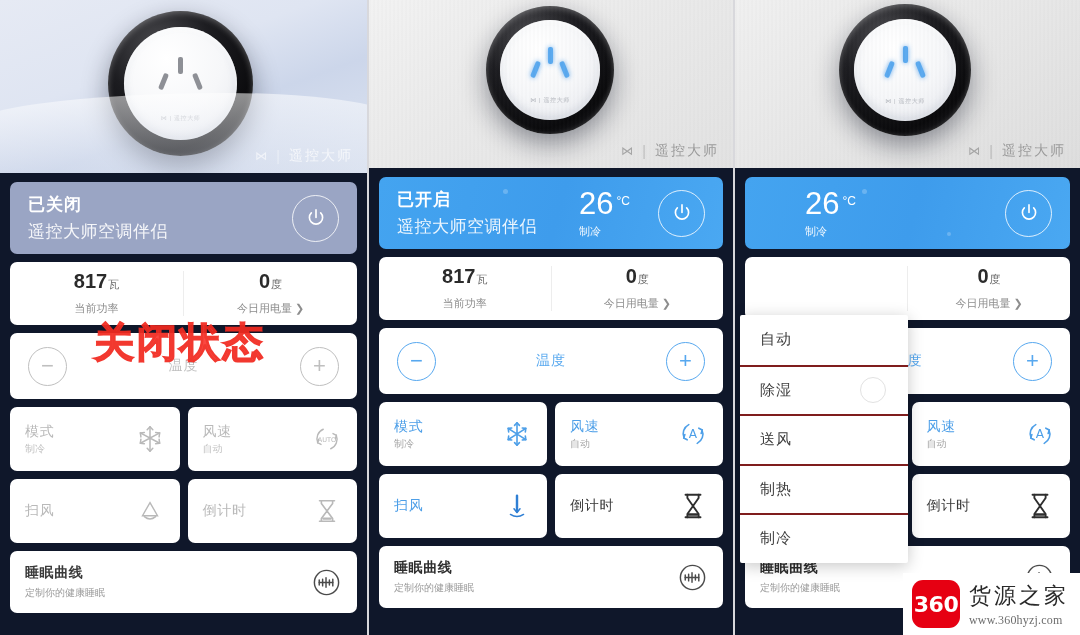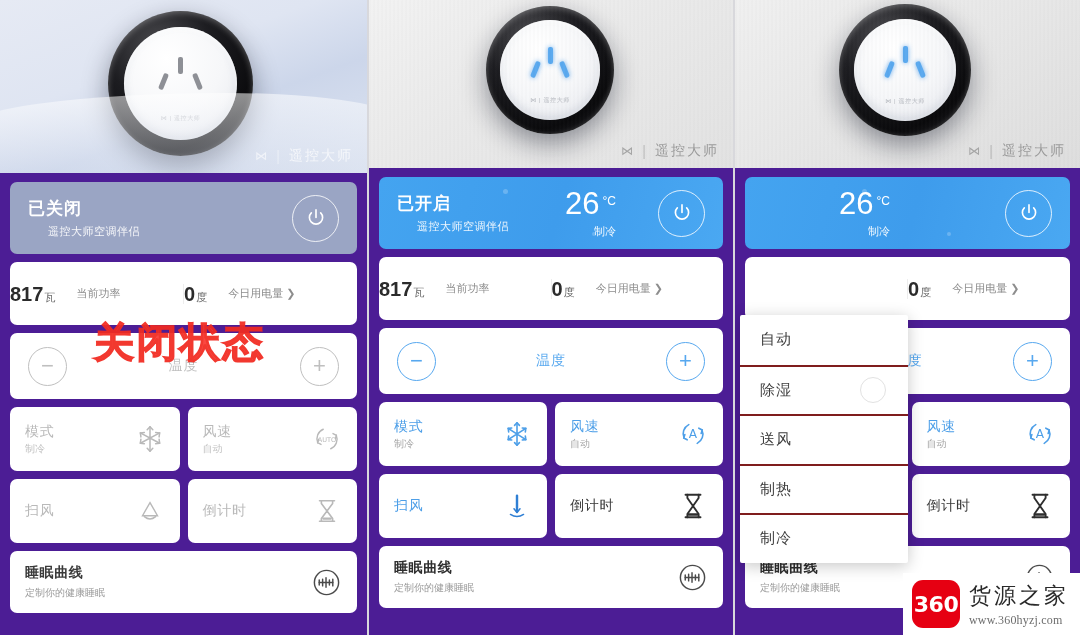--- a/index.html
+++ b/index.html
@@ -6,21 +6,21 @@
   html, body {
     width: 1080px; height: 635px;
     overflow: hidden;
     font-family: "Liberation Sans", "DejaVu Sans", sans-serif;
     background: #ffffff;
   }
 
   #stage { position: relative; width: 1080px; height: 635px; display: flex; }
 
   
-  .panel { position: relative; height: 635px; overflow: hidden; background: #4c1d95; }
+  .panel { position: relative; height: 635px; overflow: hidden; background: #0f172a; }
   .panel.p1 { width: 367px; }
   .panel.p2 { width: 366px; }
   .panel.p3 { width: 347px; }
   .panel.p2, .panel.p3 { border-left: 2px solid #d8d8dc; }
 
   
   .hero { position: relative; width: 100%; overflow: hidden; }
   .hero.h1 { height: 173px; background: linear-gradient(160deg,#e6eaf4 0%,#dfe5f2 38%,#ccd6ea 62%,#dde4f1 100%); }
   .hero.h2 { height: 168px; background: linear-gradient(150deg,#f2f2f2 0%,#eaeaea 45%,#e2e2e2 100%); }
   .hero.h3 { height: 168px; background: linear-gradient(150deg,#f0f0f0 0%,#e7e7e7 50%,#dedede 100%); }
@@ -67,47 +67,47 @@
 
   
   .body { position:relative; padding:9px 10px 0 10px; }
 
   
   .status {
     position:relative; border-radius:7px; height:72px;
     display:flex; align-items:center; padding:0 18px; overflow:hidden;
   }
   .status.off { background:#9aa5c4; }
-  .status.on  { background: linear-gradient(105deg,#44a4f0 0%,#3e9cec 52%,#4aa8f2 100%); gap: 14px; }
+  .status.on  { background: linear-gradient(105deg,#44a4f0 0%,#3e9cec 52%,#4aa8f2 100%); }
   .status.on::before, .status.on::after{
     content:""; position:absolute; border-radius:50%; background:rgba(255,255,255,.22);
   }
   .status.on::before { width:5px; height:5px; left:36%; top:16%; }
   .status.on::after  { width:4px; height:4px; left:62%; bottom:18%; }
   .st-left { display:flex; flex-direction:column; gap:4px; }
   .st-title { font-size:17px; color:#fff; font-weight:700; letter-spacing:1px; }
-  .st-sub   { font-size:11px; color:rgba(255,255,255,.9); letter-spacing:.5px;margin-left:20px; }
-  .st-temp { margin-left:42px; display:flex; flex-direction:column; align-items:flex-end; }
+  .st-sub   { font-size:17px; color:rgba(255,255,255,.9); letter-spacing:.5px; }
+  .st-temp { margin-left:42px; display:flex; flex-direction:column; align-items:flex-start; }
   .st-temp .tline { display:flex; align-items:flex-start; }
   .st-temp .tnum { font-size:31px; color:#fff; font-weight:400; line-height:1; }
   .st-temp .tunit{ font-size:12px; color:#fff; margin-top:6px; margin-left:3px; }
   .st-temp .tmode{ font-size:11px; color:rgba(255,255,255,.92); margin-top:5px; }
   .power-btn {
     margin-left:auto; width:47px; height:47px; border-radius:50%;
     border:1.6px solid rgba(255,255,255,.82);
     display:flex; align-items:center; justify-content:center;
   }
   .power-btn svg { width:22px; height:22px; }
 
   
   .stats {
     background:#fff; border-radius:7px; margin-top:8px; height:63px;
     display:flex; align-items:center;
   }
-  .stat { flex:1; display:flex; flex-direction:row; align-items:center; gap:21px; }
+  .stat { flex:1; display:flex; flex-direction:column; align-items:center; gap:10px; }
   .stat + .stat { border-left:1px solid #ededed; }
   .stat .big { font-size:20px; font-weight:700; color:#2b2b2b; line-height:1; }
   .stat .big .unit { font-size:11px; font-weight:400; color:#6c6c6c; margin-left:1px; }
   .stat .lbl { font-size:11px; color:#8d8d8d; display:flex; align-items:center; gap:3px; }
 
   
   .tempbar {
     background:#fff; border-radius:7px; margin-top:8px; height:66px;
     display:flex; align-items:center; justify-content:space-between; padding:0 18px;
   }

